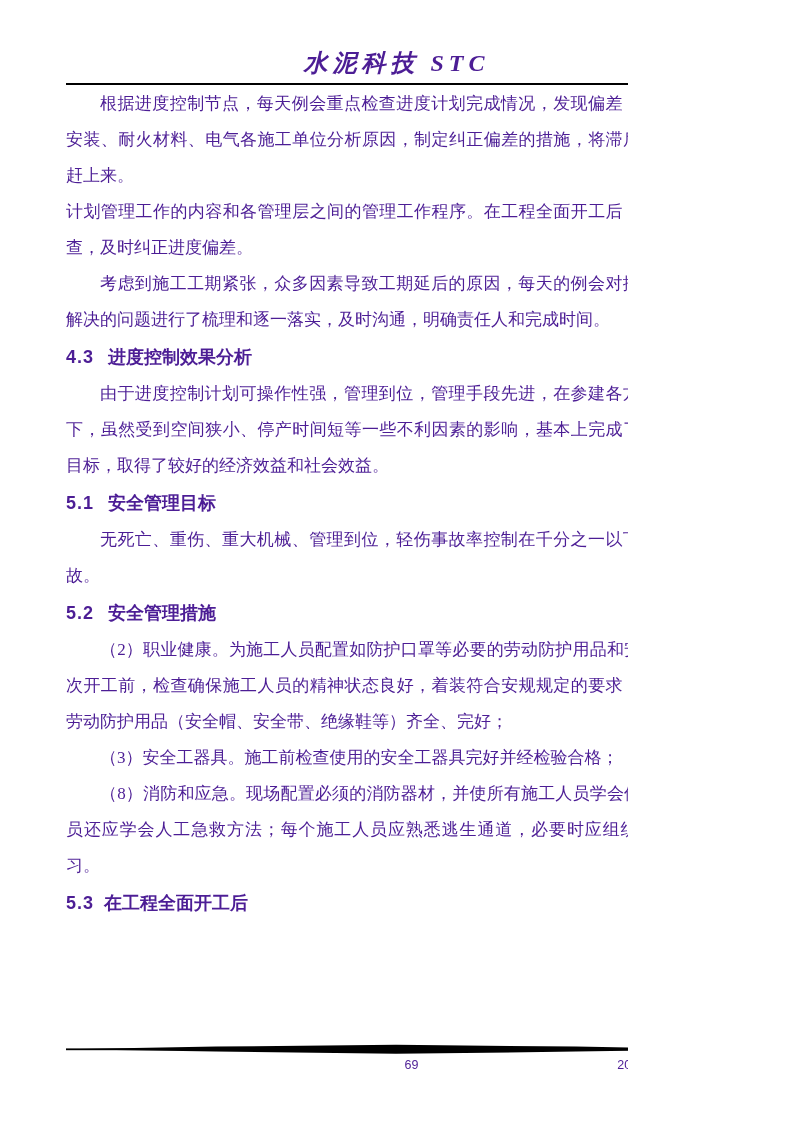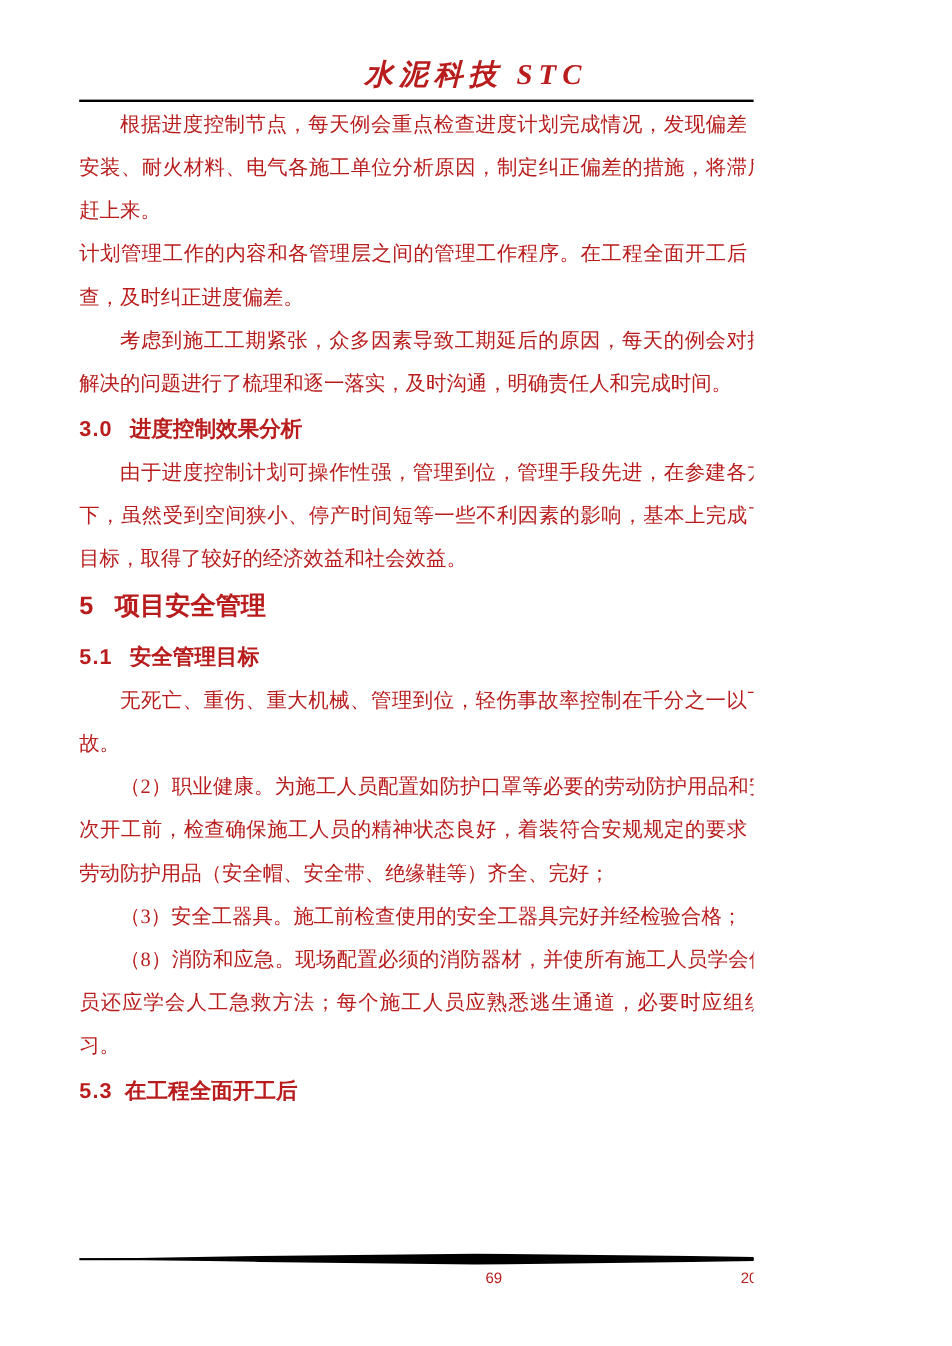--- a/index.html
+++ b/index.html
@@ -2,21 +2,21 @@
 <html><head>
 <meta charset="utf-8">
 <style>
   * { margin: 0; padding: 0; box-sizing: border-box; }
   html, body { background: #ffffff; }
   .page {
     position: relative;
     width: 628px;
     height: 1122px;
     background: #ffffff;
-    color: #b91c1c;
+    color: #4c1d95;
     font-family: "Liberation Serif", "DejaVu Serif", serif;
     overflow: hidden;
   }
   .content {
     position: absolute;
     left: 66px;
     top: 44px;
     width: 661px;
   }
   .journal-title {
@@ -92,30 +92,30 @@
 <div class="page">
   <div class="content">
 
     <div class="journal-title">水泥科技 STC</div>
     <div class="header-rule"></div>
 
     <p class="para">根据进度控制节点，每天例会重点检查进度计划完成情况，发现偏差，要求土建、安装、耐火材料、电气各施工单位分析原因，制定纠正偏差的措施，将滞后的施工进度赶上来。</p>
     <p class="para no-indent">计划管理工作的内容和各管理层之间的管理工作程序。在工程全面开工后，跟踪计划检查，及时纠正进度偏差。</p>
     <p class="para">考虑到施工工期紧张，众多因素导致工期延后的原因，每天的例会对推进项目需要解决的问题进行了梳理和逐一落实，及时沟通，明确责任人和完成时间。</p>
 
-    <h3 class="h-sec"><span class="h-num">3.0</span><span class="h-title">进度控制效果分析</span></h3>
+    <h3 class="h-sec"><span class="h-num">4.3</span><span class="h-title">进度控制效果分析</span></h3>
 
     <p class="para">由于进度控制计划可操作性强，管理到位，管理手段先进，在参建各方的共同努力下，虽然受到空间狭小、停产时间短等一些不利因素的影响，基本上完成了项目的节点目标，取得了较好的经济效益和社会效益。</p>
 
-    <h2 class="h-sec level1"><span class="h-num">5</span><span class="h-title">项目安全管理</span></h2>
 
     <h3 class="h-sec"><span class="h-num">5.1</span><span class="h-title">安全管理目标</span></h3>
 
     <p class="para">无死亡、重伤、重大机械、管理到位，轻伤事故率控制在千分之一以下，无设备事故。</p>
 
+    <h3 class="h-sec"><span class="h-num">5.2</span><span class="h-title">安全管理措施</span></h3>
 
     <p class="para">（2）职业健康。为施工人员配置如防护口罩等必要的劳动防护用品和安全设施，每次开工前，检查确保施工人员的精神状态良好，着装符合安规规定的要求，个人配戴的劳动防护用品（安全帽、安全带、绝缘鞋等）齐全、完好；</p>
     <p class="para">（3）安全工器具。施工前检查使用的安全工器具完好并经检验合格；</p>
     <p class="para">（8）消防和应急。现场配置必须的消防器材，并使所有施工人员学会使用。施工人员还应学会人工急救方法；每个施工人员应熟悉逃生通道，必要时应组织人员逃生演习。</p>
 
     <h3 class="h-sec tight"><span class="h-num">5.3</span><span class="h-title">在工程全面开工后</span></h3>
 
   </div>
 
   <div class="footer">

